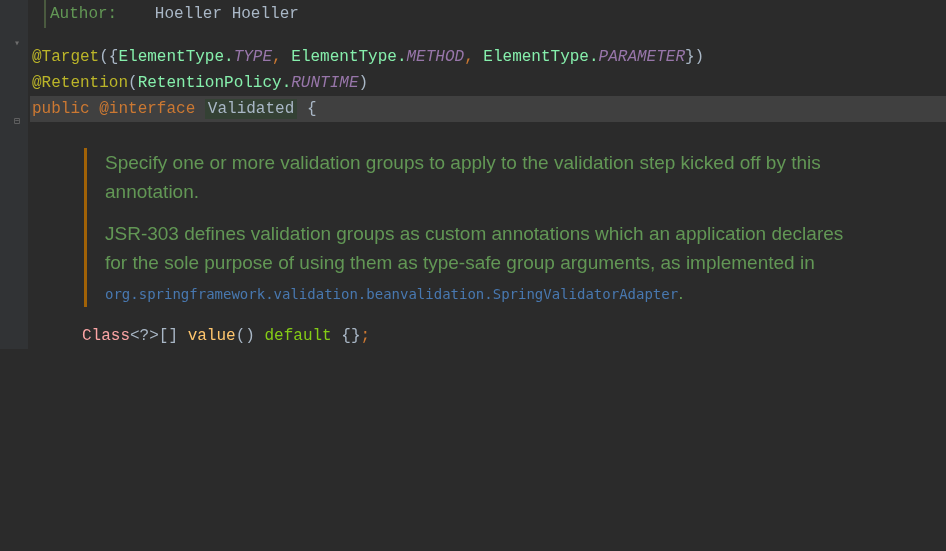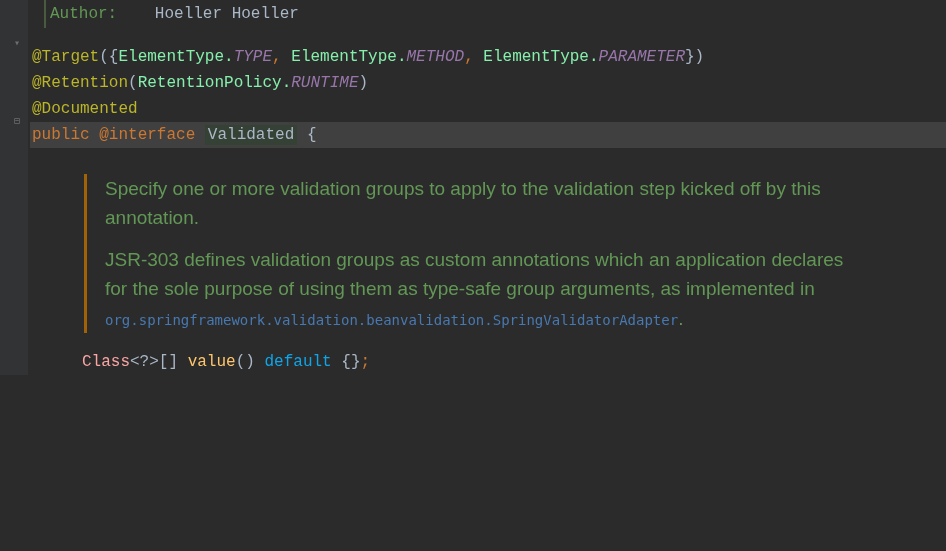--- a/index.html
+++ b/index.html
@@ -75,21 +75,21 @@
       margin-bottom: 12px;
     }
     .javadoc-code {
       color: #4878b0;
       font-family: 'Consolas', 'Monaco', monospace;
       font-size: 14px;
     }
     .kw-public { color: #cc7832; }
     .kw-at { color: #cc7832; }
     .kw-interface { color: #cc7832; }
-    .kw-default { color: #0ea5e9; margin-top: 40px; }
+    .kw-default { color: #84cc16; margin-top: 40px; }
     .annotation { color: #bbb529; }
     .type-name { color: #86efac; }
     .enum-const { color: #9876aa; font-style: italic; }
     .class-name { color: #fca5a5; }
     .class-decl { color: #a9b7c6; background: #344134; padding: 1px 3px; }
     .method-name { color: #ffc66d; }
     .brace { color: #a9b7c6; }
     .paren { color: #a9b7c6; }
     .comma { color: #cc7832; }
     .semi { color: #cc7832; }
@@ -114,21 +114,20 @@
     <span class="author-label">Author:</span>
     <span class="author-name">Hoeller Hoeller</span>
   </div>
 
   <div class="blank-line"></div>
 
   <div class="line"><span class="annotation">@Target</span><span class="paren">({</span><span class="type-name">ElementType</span><span class="type-name">.</span><span class="enum-const">TYPE</span><span class="comma">,</span> <span class="type-name">ElementType</span><span class="type-name">.</span><span class="enum-const">METHOD</span><span class="comma">,</span> <span class="type-name">ElementType</span><span class="type-name">.</span><span class="enum-const">PARAMETER</span><span class="paren">})</span></div>
 
   <div class="line"><span class="annotation">@Retention</span><span class="paren">(</span><span class="type-name">RetentionPolicy</span><span class="type-name">.</span><span class="enum-const">RUNTIME</span><span class="paren">)</span></div>
 
-  <div class="line"><span class="annotation">@Documented</span></div>
 
   <div class="line highlighted-line"><span class="kw-public">public</span> <span class="kw-at">@</span><span class="kw-interface">interface</span> <span class="class-decl">Validated</span> <span class="brace">{</span></div>
 
   <div class="javadoc-block">
     <p class="javadoc-para">Specify one or more validation groups to apply to the validation step kicked off by this annotation.</p>
     <p class="javadoc-para"><span>JSR-303 defines validation groups as custom annotations which an application declares for the sole purpose of using them as type-safe group arguments, as implemented in </span><span class="javadoc-code">org.springframework.validation.beanvalidation.SpringValidatorAdapter</span><span>.</span></p>
   </div>
 
   <div class="line" style="padding-left:52px;"><span class="class-name">Class</span><span class="generic">&lt;?&gt;[]</span> <span class="method-name">value</span><span class="paren">()</span> <span class="kw-default">default</span> <span class="brace">{}</span><span class="semi">;</span></div>
 

